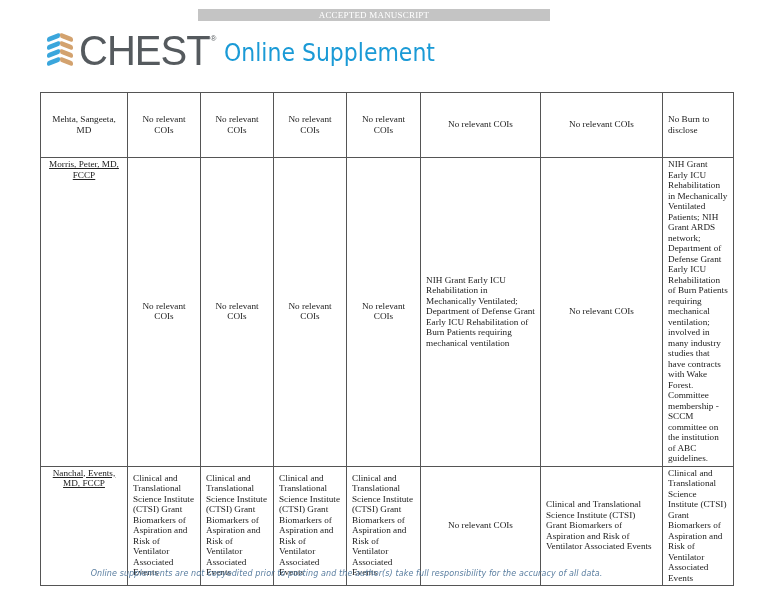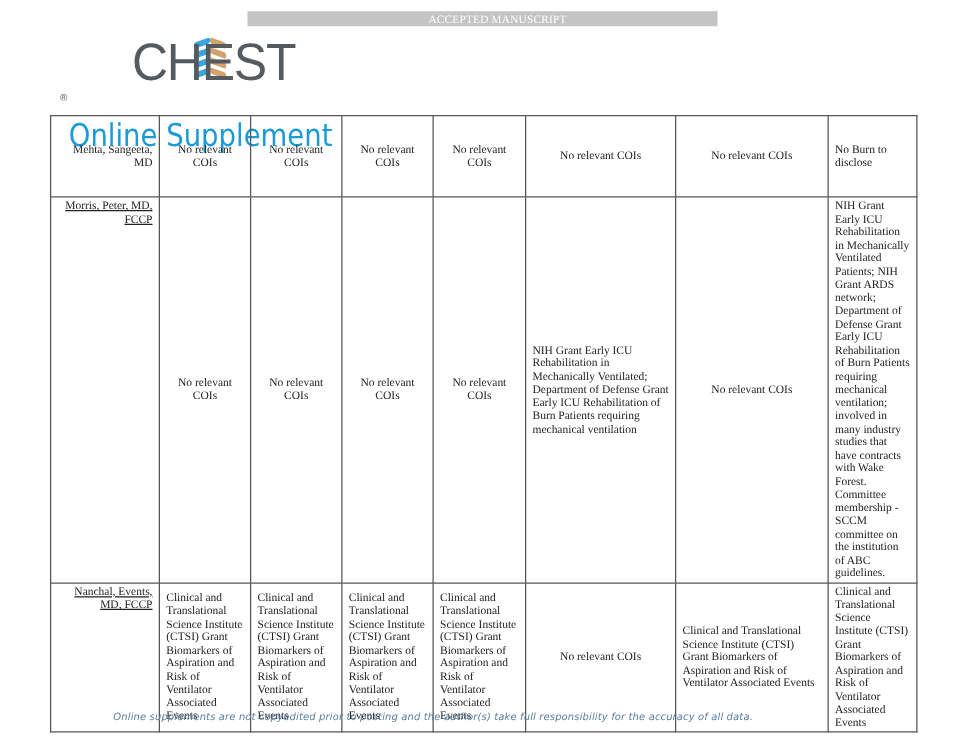--- a/index.html
+++ b/index.html
@@ -3,40 +3,40 @@
 <meta charset="utf-8">
 <style>
   html, body { margin: 0; padding: 0; }
   body {
     width: 776px; height: 600px; background: #ffffff; position: relative; overflow: hidden;
     font-family: "Liberation Serif", "DejaVu Serif", serif;
   }
   .banner {
     position: absolute; left: 198px; top: 9px; width: 352px; height: 12px;
     background: #c4c4c4; color: #ffffff; font-size: 9px; line-height: 12px;
-    text-align: center; letter-spacing: 0.2px; padding-left: 24px;
+    text-align: center; letter-spacing: 0.2px;
   }
-  .logo-row { position: absolute; left: 47px; top: 30px; height: 40px; display: flex; align-items: center; flex-direction: column; }
+  .logo-row { position: absolute; left: 47px; top: 30px; height: 40px; display: flex; align-items: center; }
   .logo-mark { width: 28px; height: 34px; position: relative; margin-right: 4px; }
   .logo-mark span { position: absolute; height: 5px; width: 13px; border-radius: 2px; }
   .logo-text {
     font-family: "Liberation Sans", "DejaVu Sans", sans-serif; font-size: 40px; font-weight: normal;
     color: #555a5e; letter-spacing: -1px; line-height: 40px; transform: scaleY(1.05);
   }
   .logo-reg { font-family: "Liberation Sans", sans-serif; font-size: 8px; color: #555a5e; align-self: flex-start; margin-top: 4px; margin-left: 1px; }
   .logo-sub {
     font-family: "DejaVu Sans", "Liberation Sans", sans-serif; font-size: 25px; color: #1a9ad6;
     margin-left: 8px; line-height: 40px; transform: scaleX(0.88); transform-origin: left center; margin-top: 6px;
   }
   table.coi {
     position: absolute; left: 40px; top: 92px; border-collapse: collapse; table-layout: fixed;
     font-size: 9.2px; line-height: 10.5px; color: #222;
   }
   table.coi td { border: 1px solid #555; padding: 1px 5px 2px 5px; vertical-align: middle; word-wrap: break-word; }
-  td.name { vertical-align: bottom; text-align: right; }
+  td.name { vertical-align: bottom; text-align: center; }
   td.name.top { vertical-align: top; text-decoration: underline; }
   td.center { text-align: center; }
   td.left { text-align: left; }
   .footer {
     position: absolute; left: 0; width: 693px; top: 569px; text-align: center;
     font-family: "DejaVu Sans", "Liberation Sans", sans-serif; font-style: italic; font-size: 8px;
     color: #5a7ea0; letter-spacing: 0.1px;
   }
 </style>
 </head>

